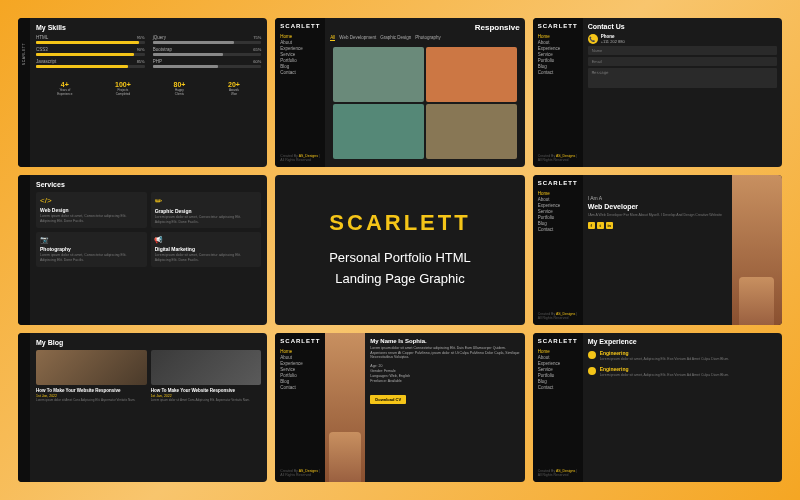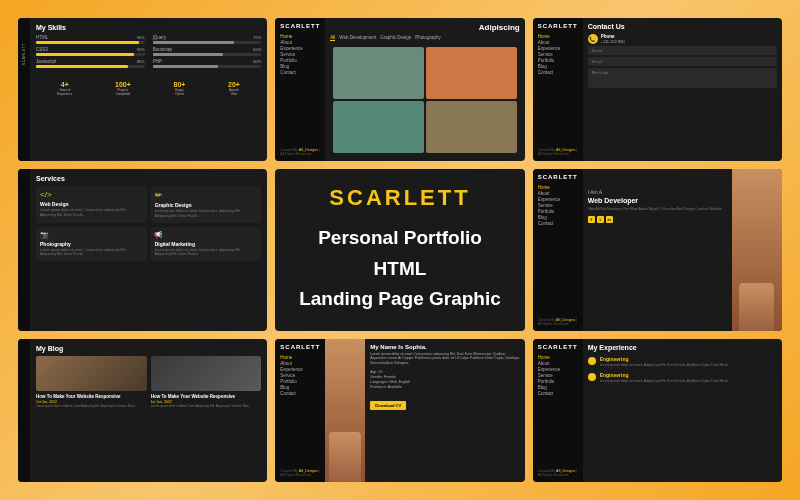--- a/index.html
+++ b/index.html
@@ -41,23 +41,23 @@
     .center-title {
       color: #f5c518;
       font-size: 22px;
       font-weight: 900;
       letter-spacing: 3px;
       margin-bottom: 12px;
     }
 
     .center-subtitle {
       color: #ffffff;
-      font-size: 19px;
+      font-size: 13px;
       line-height: 1.6;
-      font-weight: 700;
+      font-weight: 400;
     }
 
     
     .preview-card {
       background: #1a1a1a;
       border-radius: 4px;
       overflow: hidden;
       position: relative;
       display: flex;
       flex-direction: column;
@@ -603,21 +603,21 @@
           </div>
         </div>
         <div>
           <div class="footer-text">Created By <span style="color:#f5c518">AS_Designs</span> |</div>
           <div class="footer-text">All Rights Reserved</div>
         </div>
       </div>
       <div class="right-side-content">
         <div style="display:flex; justify-content:space-between; align-items:center; margin-bottom:3px;">
           <div></div>
-          <div style="color:#ffffff; font-size:8px; font-weight:bold;">Adipiscing</div>
+          <div style="color:#ffffff; font-size:8px; font-weight:bold;">Responsive</div>
         </div>
         <div class="portfolio-tabs" style="padding:0 0 3px 0;">
           <div class="portfolio-tab active">All</div>
           <div class="portfolio-tab">Web Development</div>
           <div class="portfolio-tab">Graphic Design</div>
           <div class="portfolio-tab">Photography</div>
         </div>
         <div class="portfolio-images">
           <div class="port-img port-img-1"></div>
           <div class="port-img port-img-2"></div>

